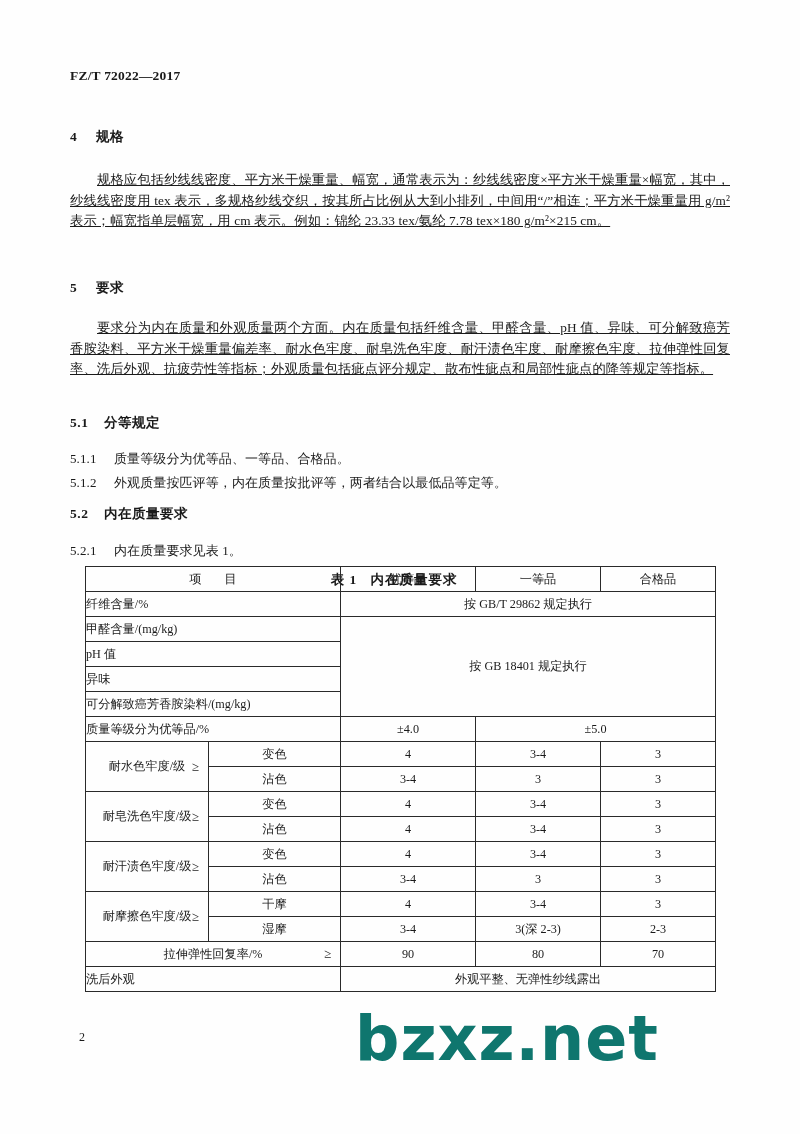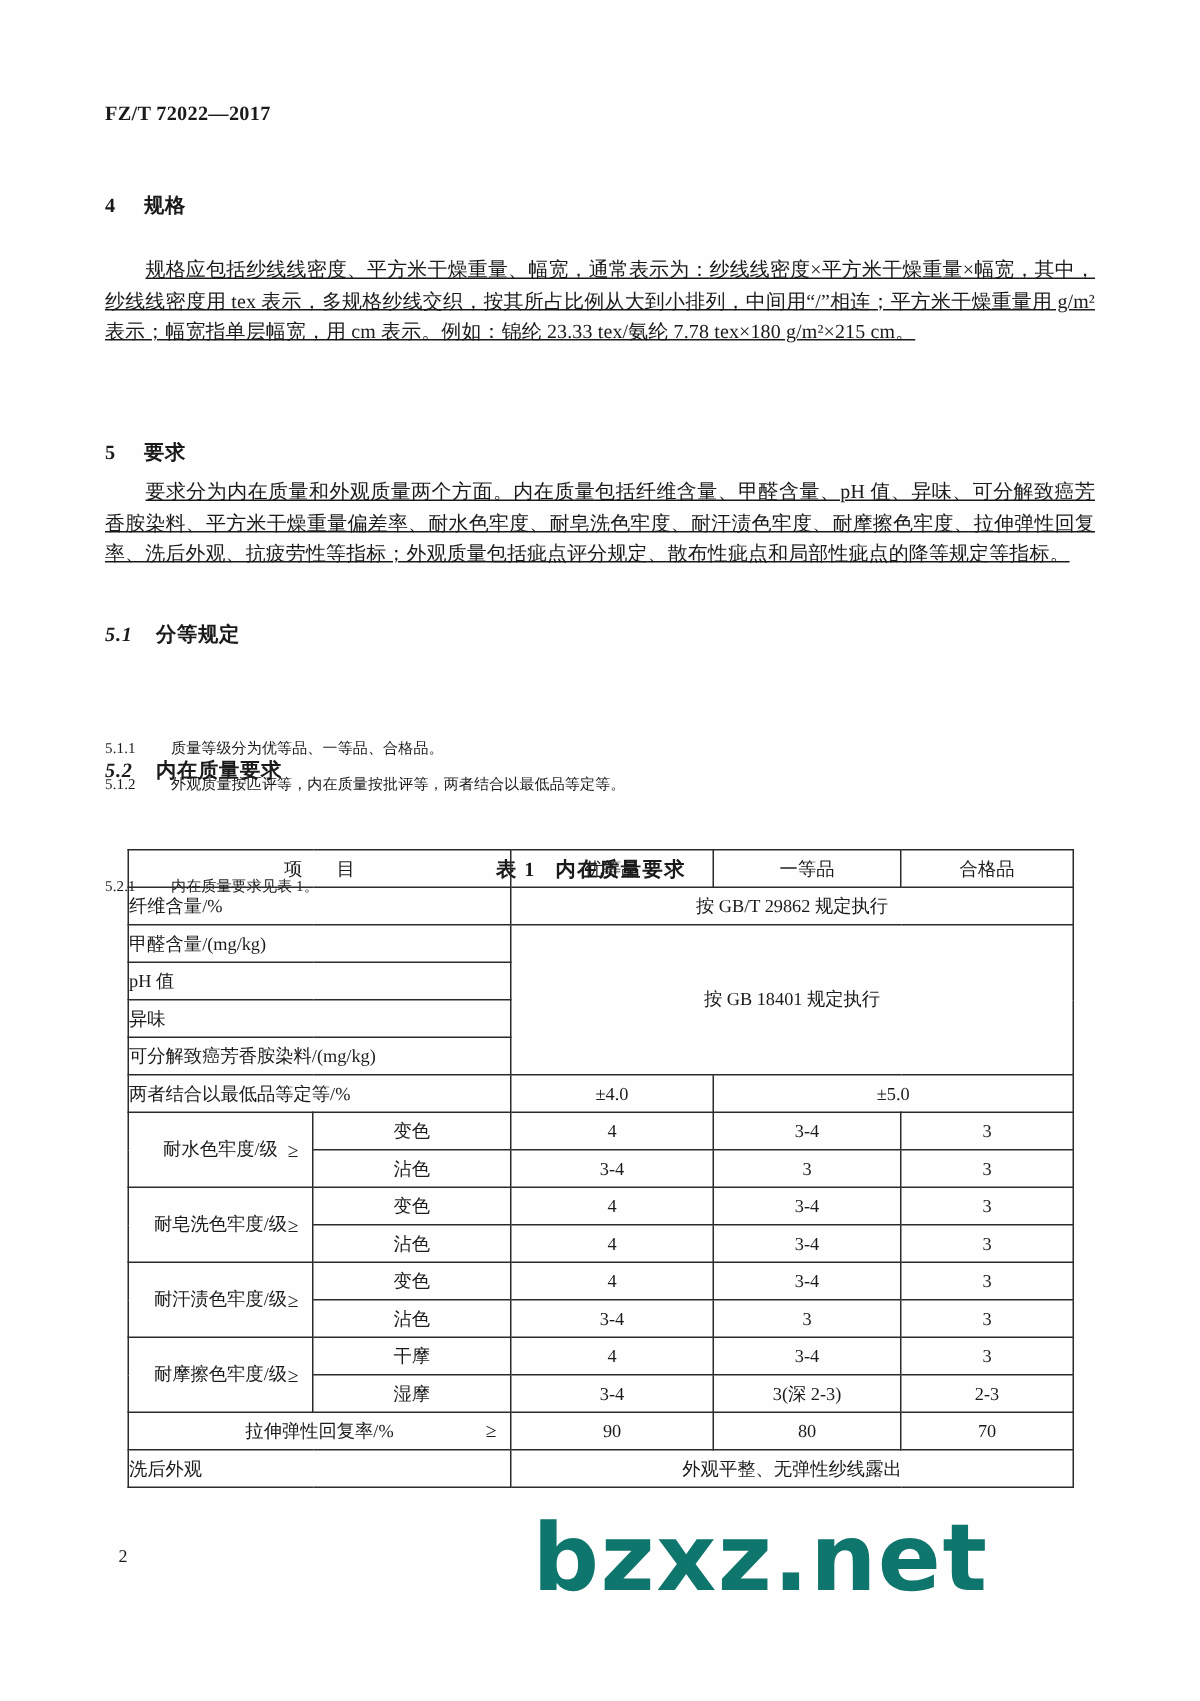--- a/index.html
+++ b/index.html
@@ -53,44 +53,42 @@
     font-weight: bold;
     letter-spacing: 0.5px;
   }
   .sec-num {
     display: inline-block;
     min-width: 26px;
   }
   .sec-num-long {
     display: inline-block;
     min-width: 34px;
-    font-style: italic;
   }
   .sec-num-xl {
     display: inline-block;
     min-width: 44px;
   }
   .para {
     position: absolute;
     font-size: 13.3px;
     line-height: 20.6px;
     text-align: justify;
     text-justify: inter-ideograph;
     letter-spacing: 0.1px;
   }
   .para.indent {
     text-indent: 27px;
     text-decoration: underline;
   }
   .clause {
     position: absolute;
-    font-size: 10px;
+    font-size: 13px;
     line-height: 20.5px;
     letter-spacing: 0.1px;
-    margin-top: 41px;
   }
   .tbl-title {
     position: absolute;
     width: 788px;
     left: 0;
     text-align: center;
     font-size: 13.5px;
     font-weight: bold;
     letter-spacing: 1px;
   }
@@ -154,21 +152,21 @@
   <div class="content">
 
     <div class="header-code">FZ/T 72022—2017</div>
 
     <div class="sec-head" style="left:70px; top:128px;">
       <span class="sec-num">4</span><span>规格</span>
     </div>
 
     <div class="para indent" style="left:70px; top:170px; width:660px;">规格应包括纱线线密度、平方米干燥重量、幅宽，通常表示为：纱线线密度×平方米干燥重量×幅宽，其中，纱线线密度用 tex 表示，多规格纱线交织，按其所占比例从大到小排列，中间用“/”相连；平方米干燥重量用 g/m² 表示；幅宽指单层幅宽，用 cm 表示。例如：锦纶 23.33 tex/氨纶 7.78 tex×180 g/m²×215 cm。</div>
 
-    <div class="sec-head" style="left:70px; top:293px;">
+    <div class="sec-head" style="left:70px; top:279px;">
       <span class="sec-num">5</span><span>要求</span>
     </div>
 
     <div class="para indent" style="left:70px; top:318px; width:660px;">要求分为内在质量和外观质量两个方面。内在质量包括纤维含量、甲醛含量、pH 值、异味、可分解致癌芳香胺染料、平方米干燥重量偏差率、耐水色牢度、耐皂洗色牢度、耐汗渍色牢度、耐摩擦色牢度、拉伸弹性回复率、洗后外观、抗疲劳性等指标；外观质量包括疵点评分规定、散布性疵点和局部性疵点的降等规定等指标。</div>
 
     <div class="sec-head" style="left:70px; top:414px;">
       <span class="sec-num-long">5.1</span><span>分等规定</span>
     </div>
 
     <div class="clause" style="left:70px; top:449px;">
@@ -220,21 +218,21 @@
           <td class="item" colspan="2">pH 值</td>
         </tr>
         <tr>
           <td class="item" colspan="2">异味</td>
         </tr>
         <tr>
           <td class="item" colspan="2">可分解致癌芳香胺染料/(mg/kg)</td>
         </tr>
 
         <tr>
-          <td class="item" colspan="2">两者结合以最低品等定等/%</td>
+          <td class="item" colspan="2">质量等级分为优等品/%</td>
           <td class="ctr">±4.0</td>
           <td class="ctr" colspan="2">±5.0</td>
         </tr>
 
         <tr>
           <td class="itemwide" rowspan="2">
             <span>耐水色牢度/级</span>
             <span class="ge-right">≥</span>
           </td>
           <td class="ctr">变色</td>

